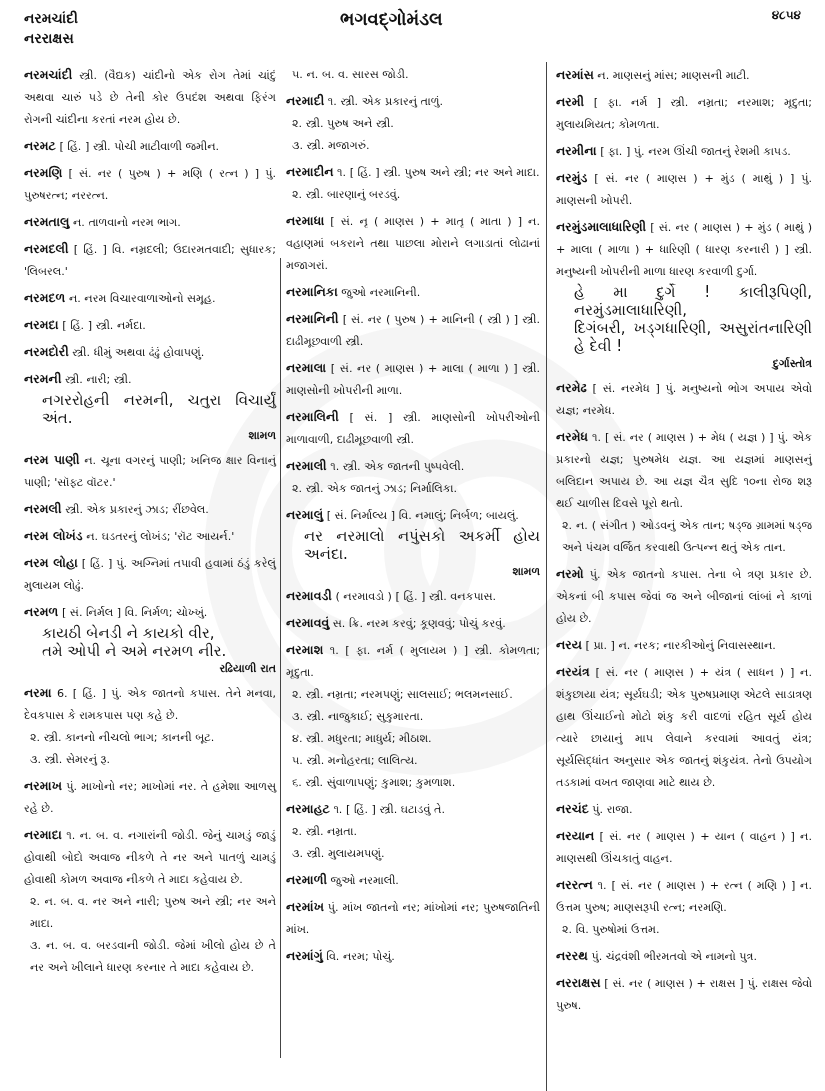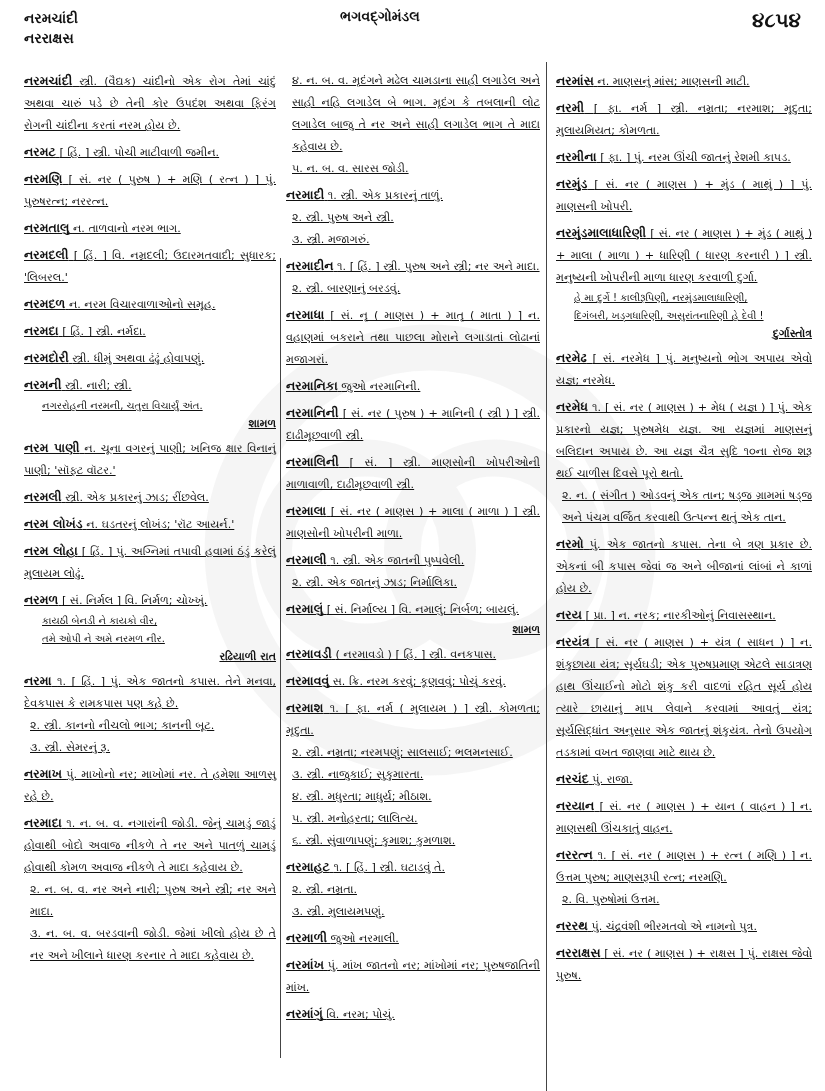--- a/index.html
+++ b/index.html
@@ -6,35 +6,35 @@
   body {
     width:825px; height:1091px; overflow:hidden; background:#ffffff; color:#111;
     font-family:"DejaVu Sans", sans-serif; position:relative;
   }
   .watermark {
     position:absolute; left:200px; top:320px; width:460px; height:460px;
     pointer-events:none; opacity:0.08;
   }
   .header { position:absolute; left:0; top:0; width:825px; height:58px; }
   .hdr-left { position:absolute; left:24px; top:8px; font-size:14px; font-weight:bold; line-height:20px; }
-  .hdr-center { position:absolute; left:340px; top:8px; font-size:14px; font-weight:bold; }
-  .hdr-right { position:absolute; right:24px; top:8px; font-size:20px; font-weight:bold;text-align:center; }
+  .hdr-center { position:absolute; left:340px; top:8px; font-size:18px; font-weight:bold; }
+  .hdr-right { position:absolute; right:24px; top:8px; font-size:12px; font-weight:bold;text-align:center; }
   .col {
-    position:absolute; top:70px; font-size:11.2px; line-height:22px;text-decoration:underline;
+    position:absolute; top:64px; font-size:11.2px; line-height:22px;
   }
   .col1 { left:24px; width:252px; }
   .col2 { left:286px; width:254px; }
   .col3 { left:556px; width:256px; }
   .sep { position:absolute; top:262px; width:1px; background:#444; }
   .sep1 { left:280px; height:800px; top:258px; }
   .sep2 { left:546px; height:1030px; top:62px; }
   .entry { margin:0 0 4px 0; text-align:justify; }
   .hw { font-weight:bold; font-size:12.5px; }
   .sub { padding-left:6px; }
-  .quote { padding-left:18px; font-size:10px; line-height:18px; }
+  .quote { padding-left:18px; font-size:15px; line-height:18px; }
   .src { text-align:right; font-size:11px; font-weight:bold; line-height:18px; }
 </style>
 </head>
 <body>
 
 <svg class="watermark" viewBox="0 0 100 100">
   <circle cx="50" cy="50" r="44" fill="none" stroke="#888" stroke-width="10"></circle>
   <circle cx="36" cy="50" r="20" fill="none" stroke="#888" stroke-width="8"></circle>
   <circle cx="64" cy="50" r="20" fill="none" stroke="#888" stroke-width="8"></circle>
 </svg>
@@ -93,36 +93,35 @@
     <div class="entry">
       <div><span class="hw">નરમ લોહા</span> <span>[ હિં. ] પું. અગ્નિમાં તપાવી હવામાં ઠંડું કરેલું મુલાયમ લોઢું.</span></div>
     </div>
     <div class="entry">
       <div><span class="hw">નરમળ</span> <span>[ સં. નિર્મલ ] વિ. નિર્મળ; ચોખ્ખું.</span></div>
       <div class="quote">કાયઠી બેનડી ને કાયકો વીર,</div>
       <div class="quote">તમે ઓપી ને અમે નરમળ નીર.</div>
       <div class="src">રઢિયાળી રાત</div>
     </div>
     <div class="entry">
-      <div><span class="hw">નરમા</span> <span>૧. [ હિં. ] પું. એક જાતનો કપાસ. તેને મનવા, દેવકપાસ કે રામકપાસ પણ કહે છે.</span></div>
+      <div><span class="hw">નરમા</span> <span>6. [ હિં. ] પું. એક જાતનો કપાસ. તેને મનવા, દેવકપાસ કે રામકપાસ પણ કહે છે.</span></div>
       <div class="sub">૨. સ્ત્રી. કાનનો નીચલો ભાગ; કાનની બૂટ.</div>
       <div class="sub">૩. સ્ત્રી. સેમરનું રૂ.</div>
     </div>
     <div class="entry">
       <div><span class="hw">નરમાખ</span> <span>પું. માખોનો નર; માખોમાં નર. તે હમેશા આળસુ રહે છે.</span></div>
     </div>
     <div class="entry">
       <div><span class="hw">નરમાદા</span> <span>૧. ન. બ. વ. નગારાંની જોડી. જેનું ચામડું જાડું હોવાથી બોદો અવાજ નીકળે તે નર અને પાતળું ચામડું હોવાથી કોમળ અવાજ નીકળે તે માદા કહેવાય છે.</span></div>
       <div class="sub">૨. ન. બ. વ. નર અને નારી; પુરુષ અને સ્ત્રી; નર અને માદા.</div>
       <div class="sub">૩. ન. બ. વ. બરડવાની જોડી. જેમાં ખીલો હોય છે તે નર અને ખીલાને ધારણ કરનાર તે માદા કહેવાય છે.</div>
     </div>
   </div>
 <div class="col col2">
     <div class="entry">
-      <div class="sub">૪. ન. બ. વ. મૃદંગને મઢેલ ચામડાના સાહી લગાડેલ અને સાહી નહિ લગાડેલ બે ભાગ. મૃદંગ કે તબલાની લોટ લગાડેલ બાજુ તે નર અને સાહી લગાડેલ ભાગ તે માદા કહેવાય છે.</div>
       <div class="sub">૫. ન. બ. વ. સારસ જોડી.</div>
     </div>
     <div class="entry">
       <div><span class="hw">નરમાદી</span> <span>૧. સ્ત્રી. એક પ્રકારનું તાળું.</span></div>
       <div class="sub">૨. સ્ત્રી. પુરુષ અને સ્ત્રી.</div>
       <div class="sub">૩. સ્ત્રી. મજાગરું.</div>
     </div>
     <div class="entry">
       <div><span class="hw">નરમાદીન</span> <span>૧. [ હિં. ] સ્ત્રી. પુરુષ અને સ્ત્રી; નર અને માદા.</span></div>
       <div class="sub">૨. સ્ત્રી. બારણાનું બરડવું.</div>
@@ -130,31 +129,32 @@
     <div class="entry">
       <div><span class="hw">નરમાધા</span> <span>[ સં. નૃ ( માણસ ) + માતૃ ( માતા ) ] ન. વહાણમાં બકરાને તથા પાછલા મોરાને લગાડાતાં લોઢાનાં મજાગરાં.</span></div>
     </div>
     <div class="entry">
       <div><span class="hw">નરમાનિકા</span> <span>જુઓ નરમાનિની.</span></div>
     </div>
     <div class="entry">
       <div><span class="hw">નરમાનિની</span> <span>[ સં. નર ( પુરુષ ) + માનિની ( સ્ત્રી ) ] સ્ત્રી. દાઢીમૂછવાળી સ્ત્રી.</span></div>
     </div>
     <div class="entry">
+      <div><span class="hw">નરમાલા</span> <span>[ સં. નર ( માણસ ) + માલા ( માળા ) ] સ્ત્રી. માણસોની ખોપરીની માળા.</span></div>
+    </div>
+    <div class="entry">
       <div><span class="hw">નરમાલિની</span> <span>[ સં. ] સ્ત્રી. માણસોની ખોપરીઓની માળાવાળી, દાઢીમૂછવાળી સ્ત્રી.</span></div>
-    </div>
-    <div class="entry">
-      <div><span class="hw">નરમાલા</span> <span>[ સં. નર ( માણસ ) + માલા ( માળા ) ] સ્ત્રી. માણસોની ખોપરીની માળા.</span></div>
     </div>
     <div class="entry">
       <div><span class="hw">નરમાલી</span> <span>૧. સ્ત્રી. એક જાતની પુષ્પવેલી.</span></div>
       <div class="sub">૨. સ્ત્રી. એક જાતનું ઝાડ; નિર્માલિકા.</div>
     </div>
     <div class="entry">
       <div><span class="hw">નરમાલું</span> <span>[ સં. નિર્માલ્ય ] વિ. નમાલું; નિર્બળ; બાયલું.</span></div>
+      <div class="quote">નર નરમાલો નપુંસકો અકર્મી હોય અનંદા.</div>
       <div class="src">શામળ</div>
     </div>
     <div class="entry">
       <div><span class="hw">નરમાવડી</span> <span>( નરમાવડો ) [ હિં. ] સ્ત્રી. વનકપાસ.</span></div>
     </div>
     <div class="entry">
       <div><span class="hw">નરમાવવું</span> <span>સ. ક્રિ. નરમ કરવું; કૂણવવું; પોચું કરવું.</span></div>
     </div>
     <div class="entry">
       <div><span class="hw">નરમાશ</span> <span>૧. [ ફા. નર્મ ( મુલાયમ ) ] સ્ત્રી. કોમળતા; મૃદુતા.</span></div>

